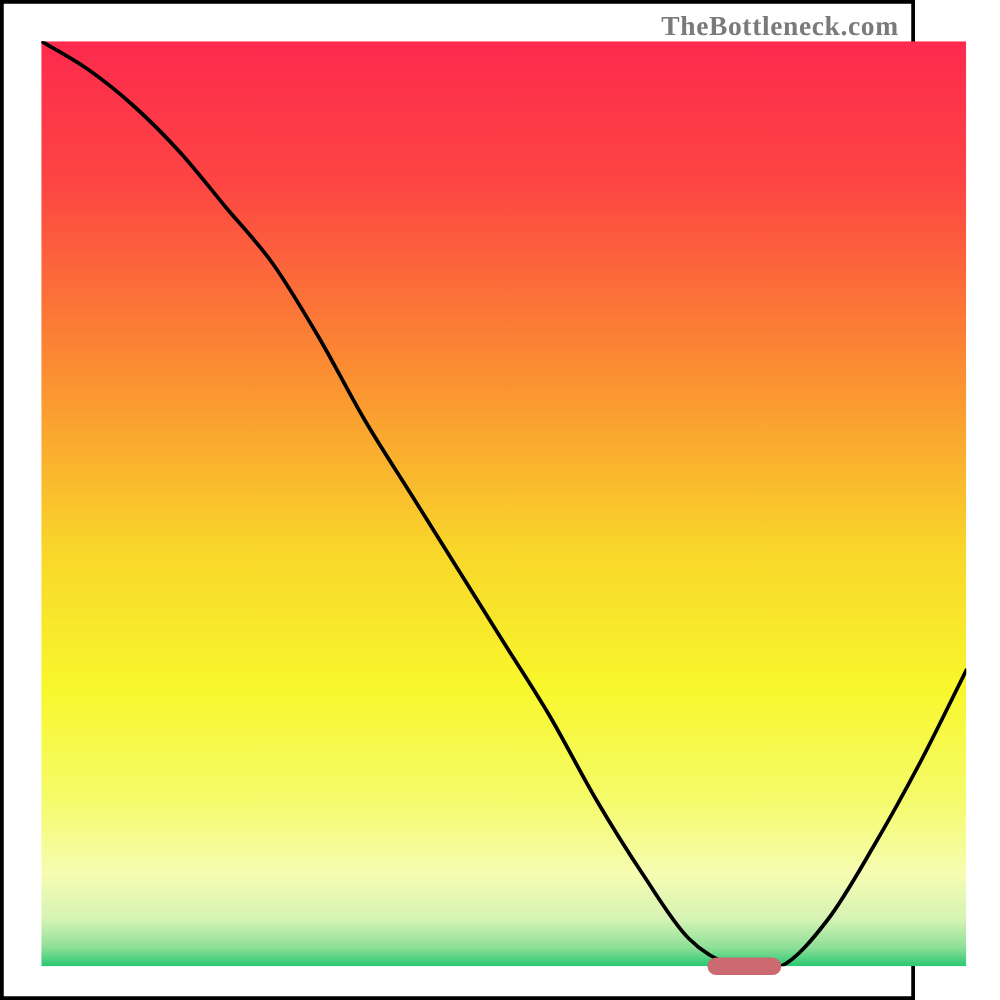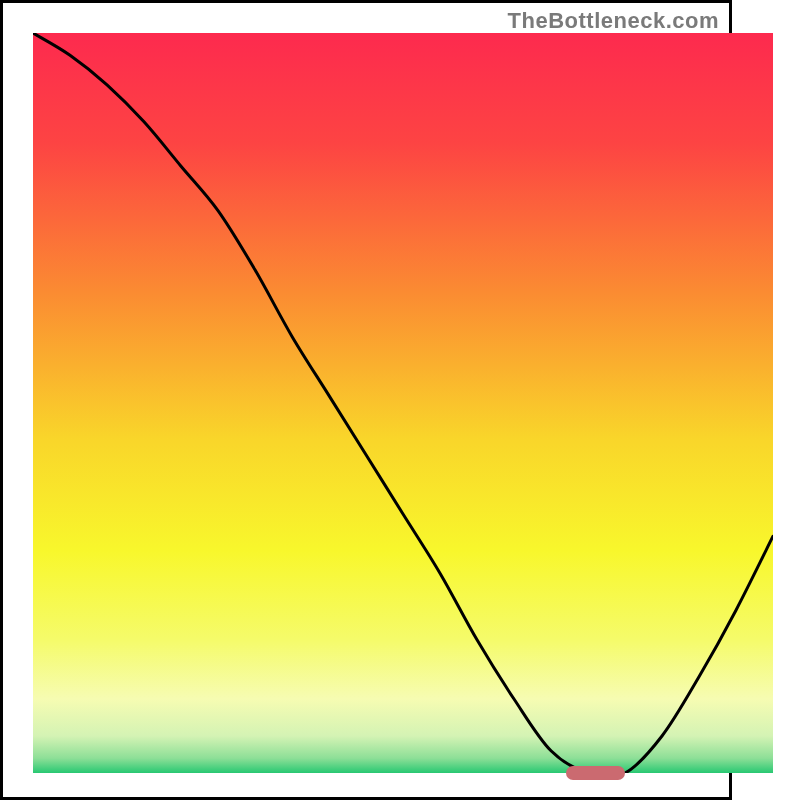--- a/index.html
+++ b/index.html
@@ -12,20 +12,21 @@
     font-family: Arial, Helvetica, sans-serif;
   }
   .outer-frame {
     position: absolute;
     left: 0;
     top: 0;
     width: 732px;
     height: 800px;
     box-sizing: border-box;
     border: 3px solid #000000;
+    font-family: Liberation Serif, serif;
   }
   .watermark {
     position: absolute;
     top: 5px;
     right: 10px;
     font-size: 22px;
     font-weight: bold;
     color: #7a7a7a;
     letter-spacing: 0.5px;
   }

